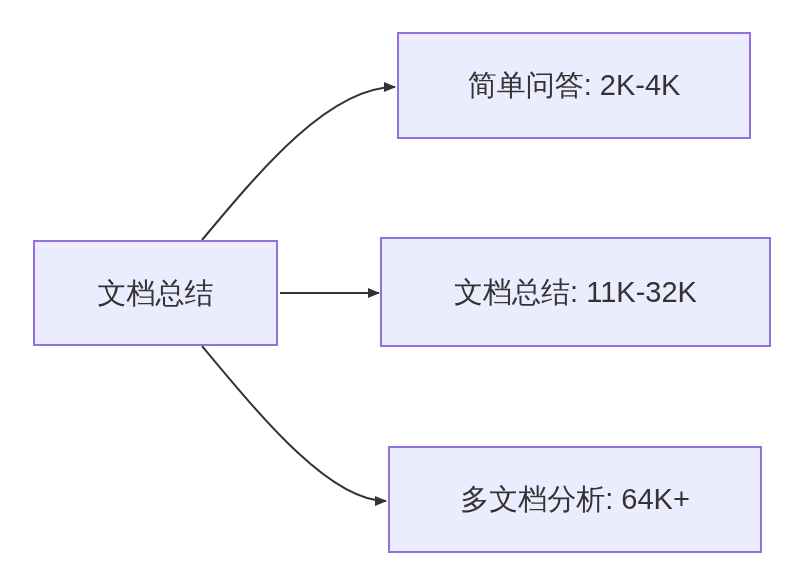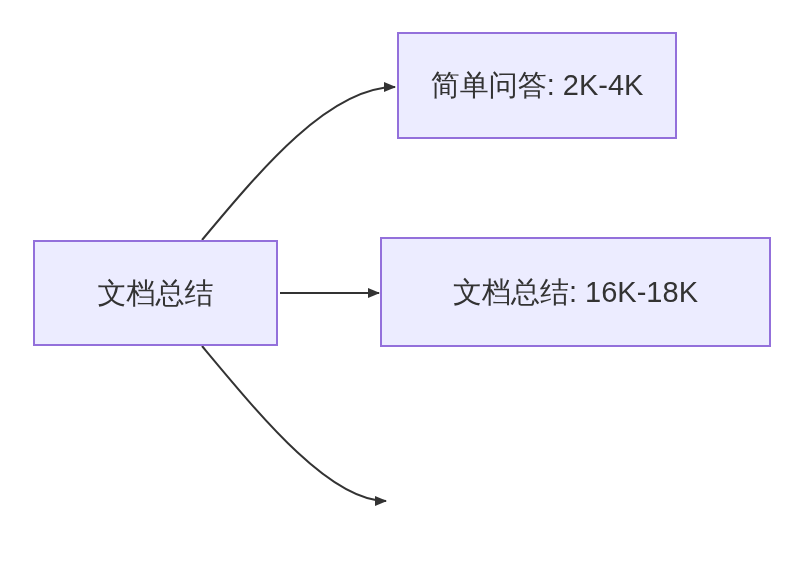--- a/index.html
+++ b/index.html
@@ -23,21 +23,21 @@
     position:absolute;box-sizing:border-box;
     background:var(--node-fill);
     border:2px solid var(--node-border);
     display:flex;align-items:center;justify-content:center;
     color:var(--text);
     font-size:29px;
     line-height:1.2;
     white-space:nowrap;
   }
   .n-root{left:33px;top:240px;width:245px;height:106px;}
-  .n-b0{left:397px;top:32px;width:280px;height:107px;}
+  .n-b0{left:397px;top:32px;width:354px;height:107px;}
   .n-b1{left:380px;top:237px;width:391px;height:110px;}
   .n-b2{left:388px;top:446px;width:374px;height:107px;}
 </style>
 </head>
 <body>
 
 <div class="canvas">
 
   <svg class="edges" viewBox="0 0 787 572" xmlns="http://www.w3.org/2000/svg">
     <defs>
@@ -52,17 +52,20 @@
 
   <div class="node n-root">
     <span>文档总结</span>
   </div>
 
   <div class="node n-b0">
     <span>简单问答: 2K-4K</span>
   </div>
 
   <div class="node n-b1">
-    <span>文档总结: 16K-18K</span>
+    <span>文档总结: 11K-32K</span>
   </div>
 
+  <div class="node n-b2">
+    <span>多文档分析: 64K+</span>
+  </div>
 
 </div>
 
 </body></html>

